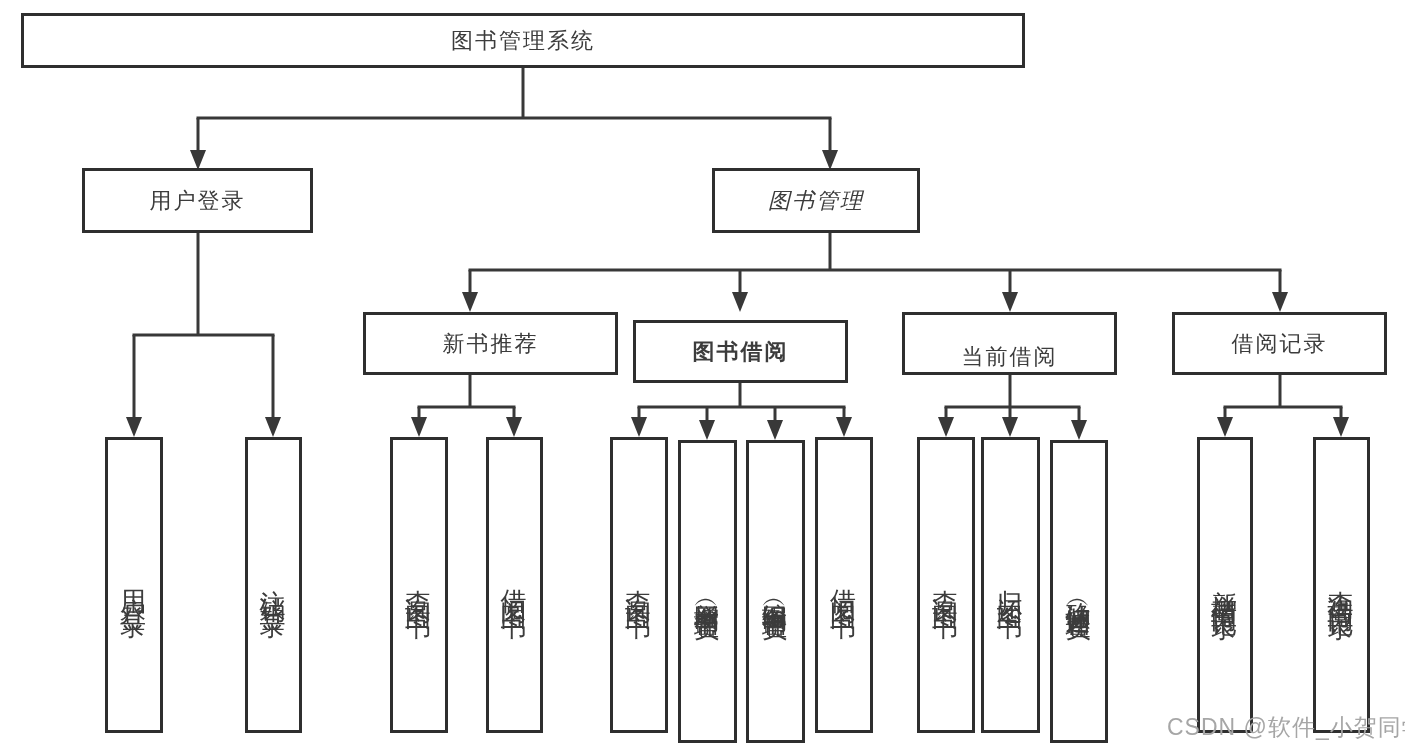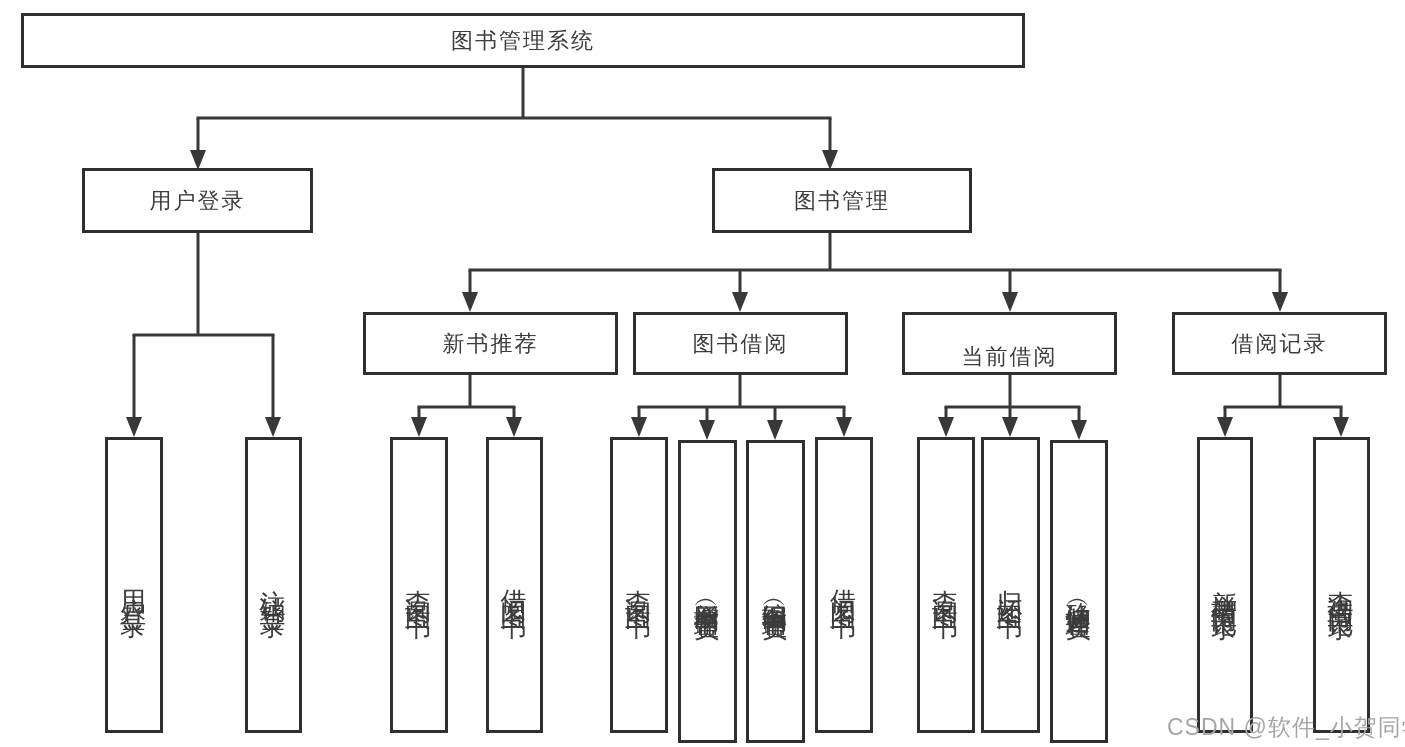--- a/index.html
+++ b/index.html
@@ -103,28 +103,28 @@
     </g>
   </svg>
 
   <div class="box" style="left:21px;top:13px;width:1004px;height:55px;">
     <span>图书管理系统</span>
   </div>
 
   <div class="box" style="left:82px;top:168px;width:231px;height:65px;">
     <span>用户登录</span>
   </div>
-  <div class="box" style="left:712px;top:168px;width:260px;height:65px;">
+  <div class="box" style="left:712px;top:168px;width:208px;height:65px;font-style:italic;">
     <span>图书管理</span>
   </div>
 
   <div class="box" style="left:363px;top:312px;width:255px;height:63px;">
     <span>新书推荐</span>
   </div>
-  <div class="box" style="left:633px;top:312px;width:215px;height:63px;">
+  <div class="box" style="left:633px;top:320px;width:215px;height:63px;font-weight:bold;">
     <span>图书借阅</span>
   </div>
   <div class="box" style="left:902px;top:312px;width:215px;height:63px;align-items:flex-end;">
     <span>当前借阅</span>
   </div>
   <div class="box" style="left:1172px;top:312px;width:215px;height:63px;align-items:center;">
     <span>借阅记录</span>
   </div>
 
   <div class="vbox" style="left:105px;top:437px;width:58px;height:296px;">

